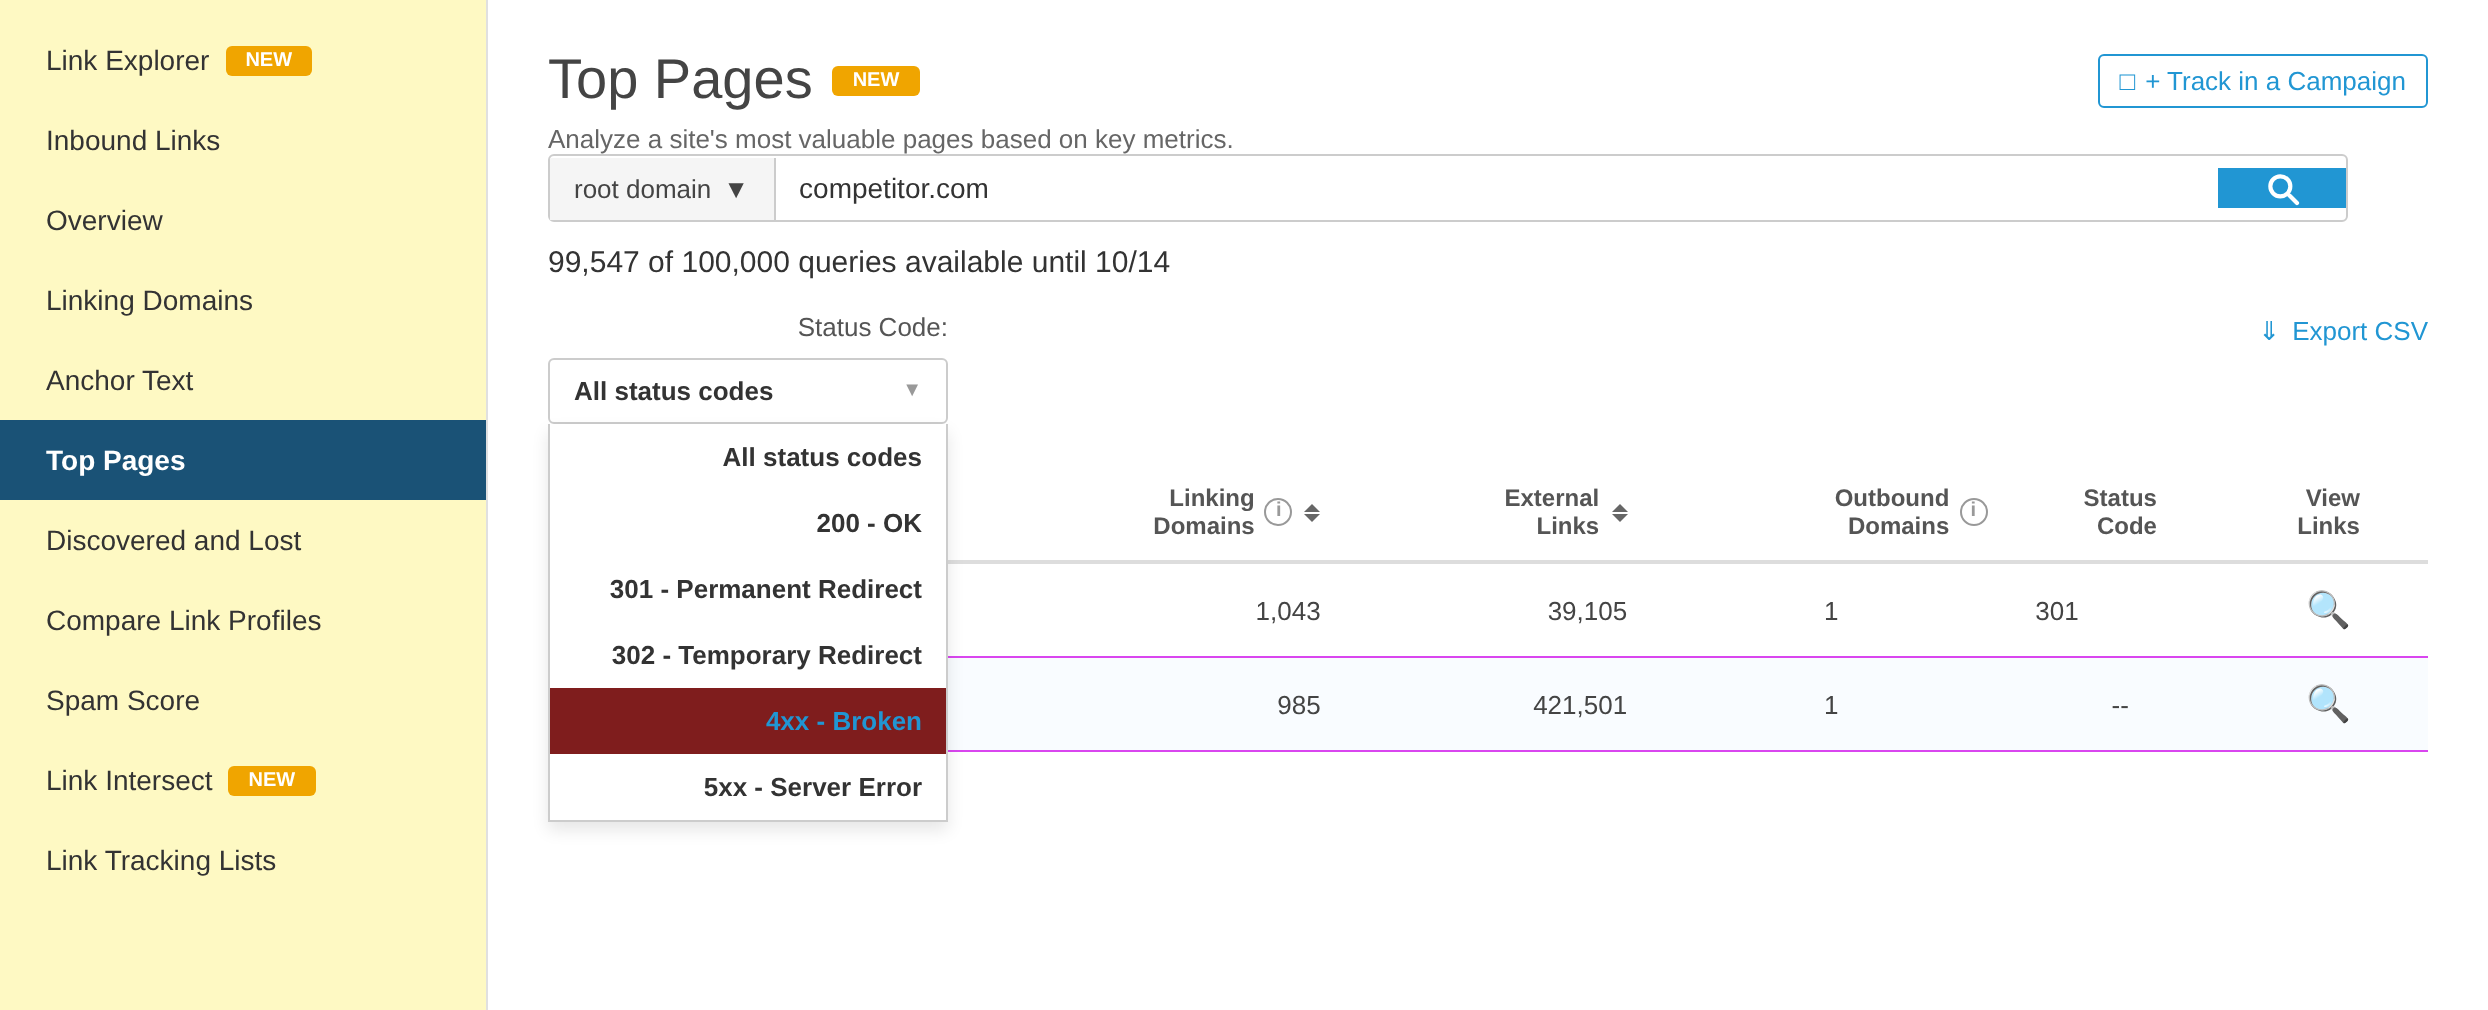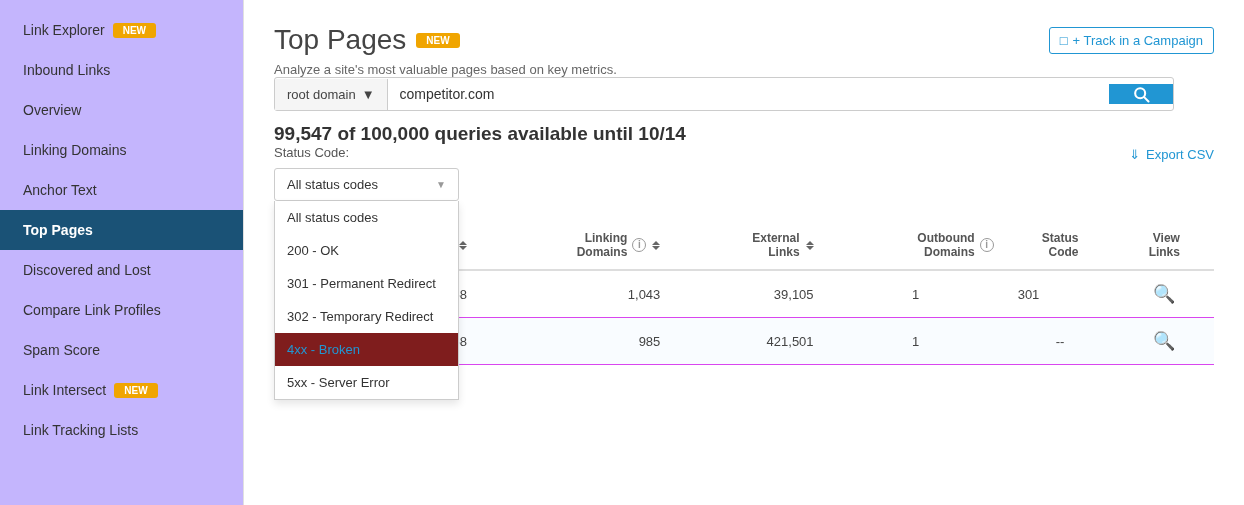--- a/index.html
+++ b/index.html
@@ -2,21 +2,21 @@
 <html><head>
   <meta charset="utf-8">
   <style>
     * { box-sizing: border-box; margin: 0; padding: 0; }
     body { font-family: 'Helvetica Neue', Arial, sans-serif; font-size: 14px; color: #333; background: #fff; display: flex; height: 505px; overflow: hidden; }
 
     
     .sidebar {
       width: 244px;
       min-width: 244px;
-      background: #c4b5fd;
+      background: #fef9c3;
       border-right: 1px solid #e0e0e0;
       display: flex;
       flex-direction: column;
       padding-top: 10px;
     }
     .sidebar-item {
       padding: 12px 20px;
       cursor: pointer;
       color: #333;
       font-size: 14px;
@@ -123,41 +123,44 @@
       min-width: 60px;
     }
     .search-icon-svg {
       width: 20px;
       height: 20px;
       fill: #fff;
     }
 
     
     .queries-info {
-      font-size: 19px;
+      font-size: 15px;
       color: #333;
-      font-weight: 700;
+      font-weight: 400;
+      margin-bottom: 16px;
     }
 
     
     .status-label {
       font-size: 13px;
       color: #555;
       margin-bottom: 8px;
     }
     .status-row {
       display: flex;
       align-items: flex-start;
       justify-content: space-between;
+      text-align: right;
     }
 
     
     .dropdown-wrapper {
       position: relative;
-      width: 185px;
+      width: 200px;
+      font-weight: bold;
     }
     .dropdown-trigger {
       display: flex;
       align-items: center;
       justify-content: space-between;
       border: 1px solid #ccc;
       border-radius: 3px;
       padding: 8px 12px;
       background: #fff;
       cursor: pointer;

